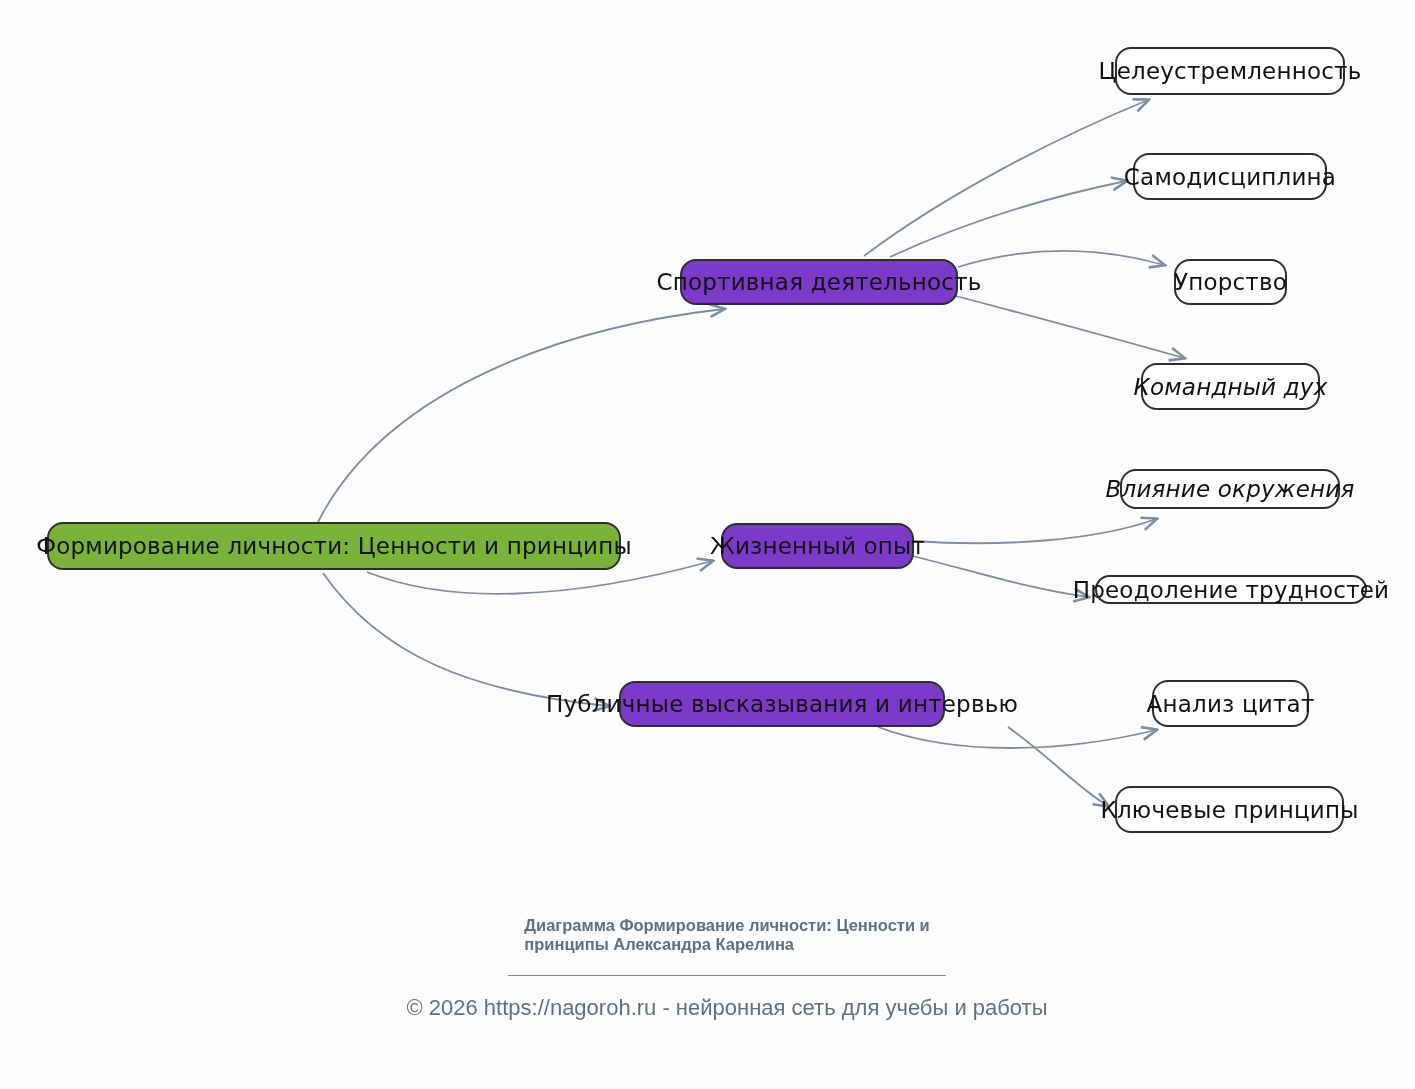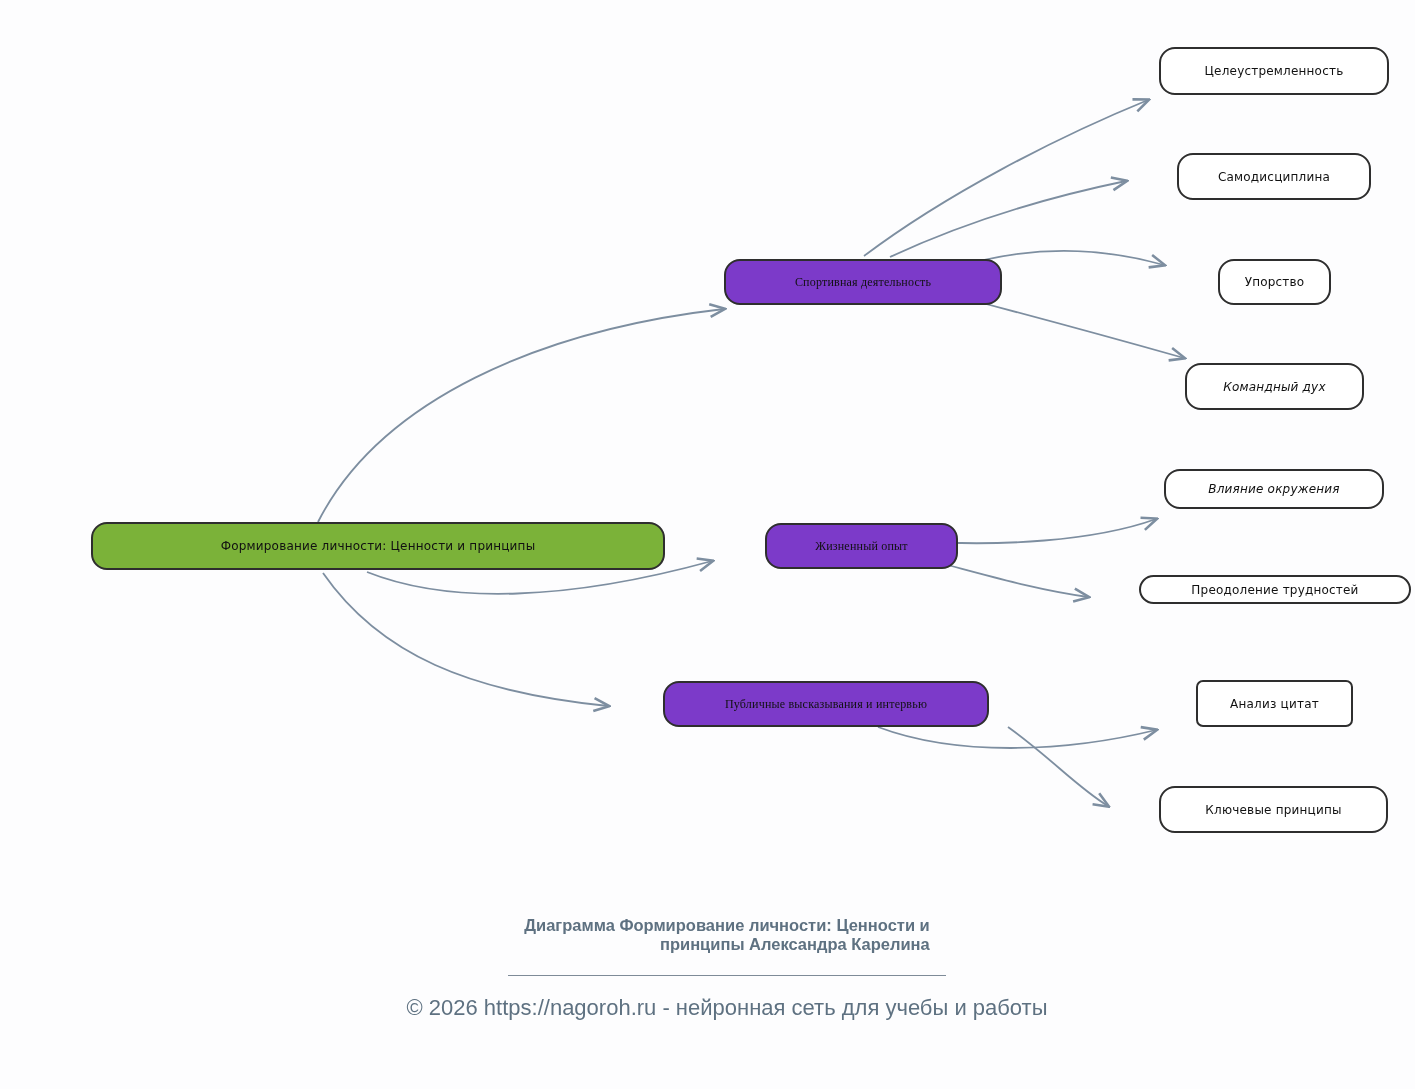--- a/index.html
+++ b/index.html
@@ -32,36 +32,35 @@
     stroke-width: 2;
   }
   .node {
     position: absolute;
     display: flex;
     align-items: center;
     justify-content: center;
     border-radius: 16px;
     border: 2px solid var(--node-border, #2e2e2e);
     box-sizing: border-box;
-    font-size: 12px;
+    font-size: 23px;
     color: #111111;
     white-space: nowrap;
     letter-spacing: 0.2px;
-    margin-left: 44px;
   }
   .node.root   { background: var(--root-fill, #7bb239); }
-  .node.branch { background: var(--branch-fill, #7c3ac9); font-family: Liberation Serif, serif; }
+  .node.branch { background: var(--branch-fill, #7c3ac9); }
   .node.leaf   { background: var(--leaf-fill, #ffffff); }
 
   .footer-title {
     position: absolute;
     left: 727px;
     top: 916px;
     transform: translateX(-50%);
-    text-align: right;
+    text-align: left;
     font-family: "Liberation Sans", sans-serif;
     font-weight: bold;
     font-size: 16.5px;
     line-height: 19px;
     color: var(--footer-text, #5e7181);
     white-space: nowrap;
   }
   .footer-divider {
     position: absolute;
     left: 508px;
@@ -113,21 +112,21 @@
   <div class="node branch" style="left:619px; top:681px; width:326px; height:46px;">Публичные высказывания и интервью</div>
 
   <div class="node leaf" style="left:1115px; top:47px; width:230px; height:48px;">Целеустремленность</div>
   <div class="node leaf" style="left:1133px; top:153px; width:194px; height:47px;text-align:center;">Самодисциплина</div>
   <div class="node leaf" style="left:1174px; top:259px; width:113px; height:46px;">Упорство</div>
   <div class="node leaf" style="left:1141px; top:363px; width:179px; height:47px;font-style:italic;">Командный дух</div>
 
   <div class="node leaf" style="left:1120px; top:469px; width:220px; height:40px;font-style:italic;">Влияние окружения</div>
   <div class="node leaf" style="left:1095px; top:575px; width:272px; height:29px;">Преодоление трудностей</div>
 
-  <div class="node leaf" style="left:1152px; top:680px; width:157px; height:47px;border-radius:7px;">Анализ цитат</div>
+  <div class="node leaf" style="left:1152px; top:680px; width:157px; height:47px;">Анализ цитат</div>
   <div class="node leaf" style="left:1115px; top:786px; width:229px; height:47px;">Ключевые принципы</div>
 
   <div class="footer-title">
     <span>Диаграмма Формирование личности: Ценности и</span><br>
     <span>принципы Александра Карелина</span>
   </div>
   <div class="footer-divider"></div>
   <div class="footer-copyright">© 2026 https://nagoroh.ru - нейронная сеть для учебы и работы</div>
 
 </div>

